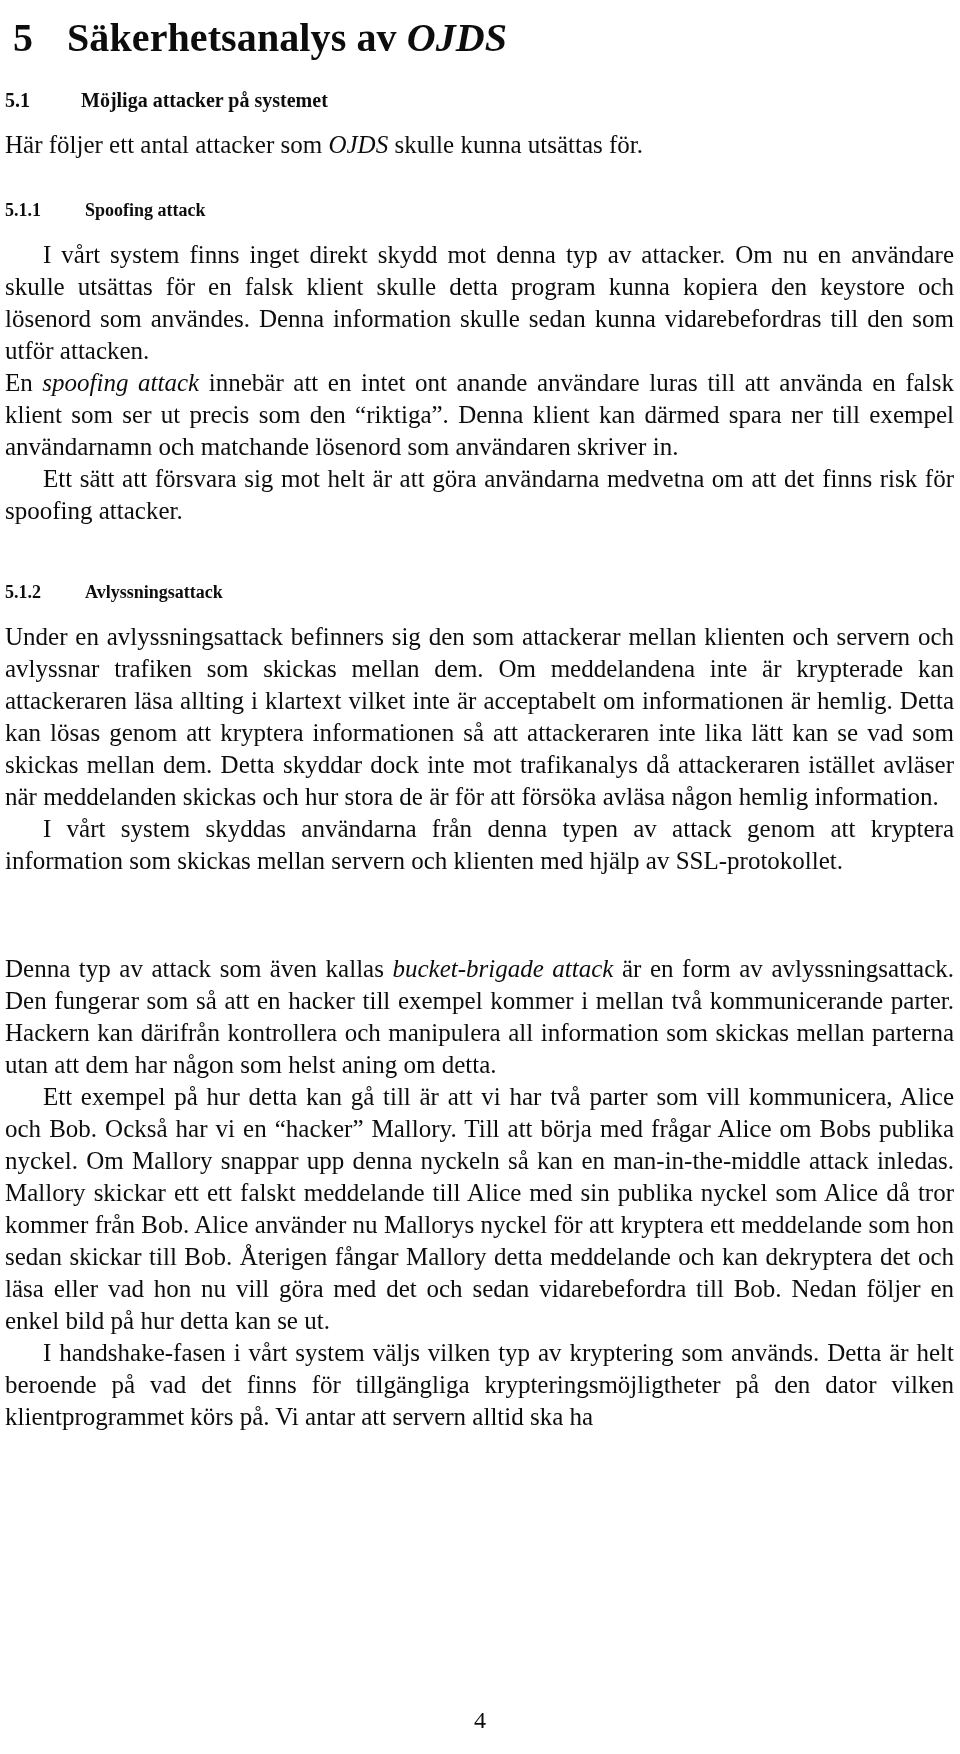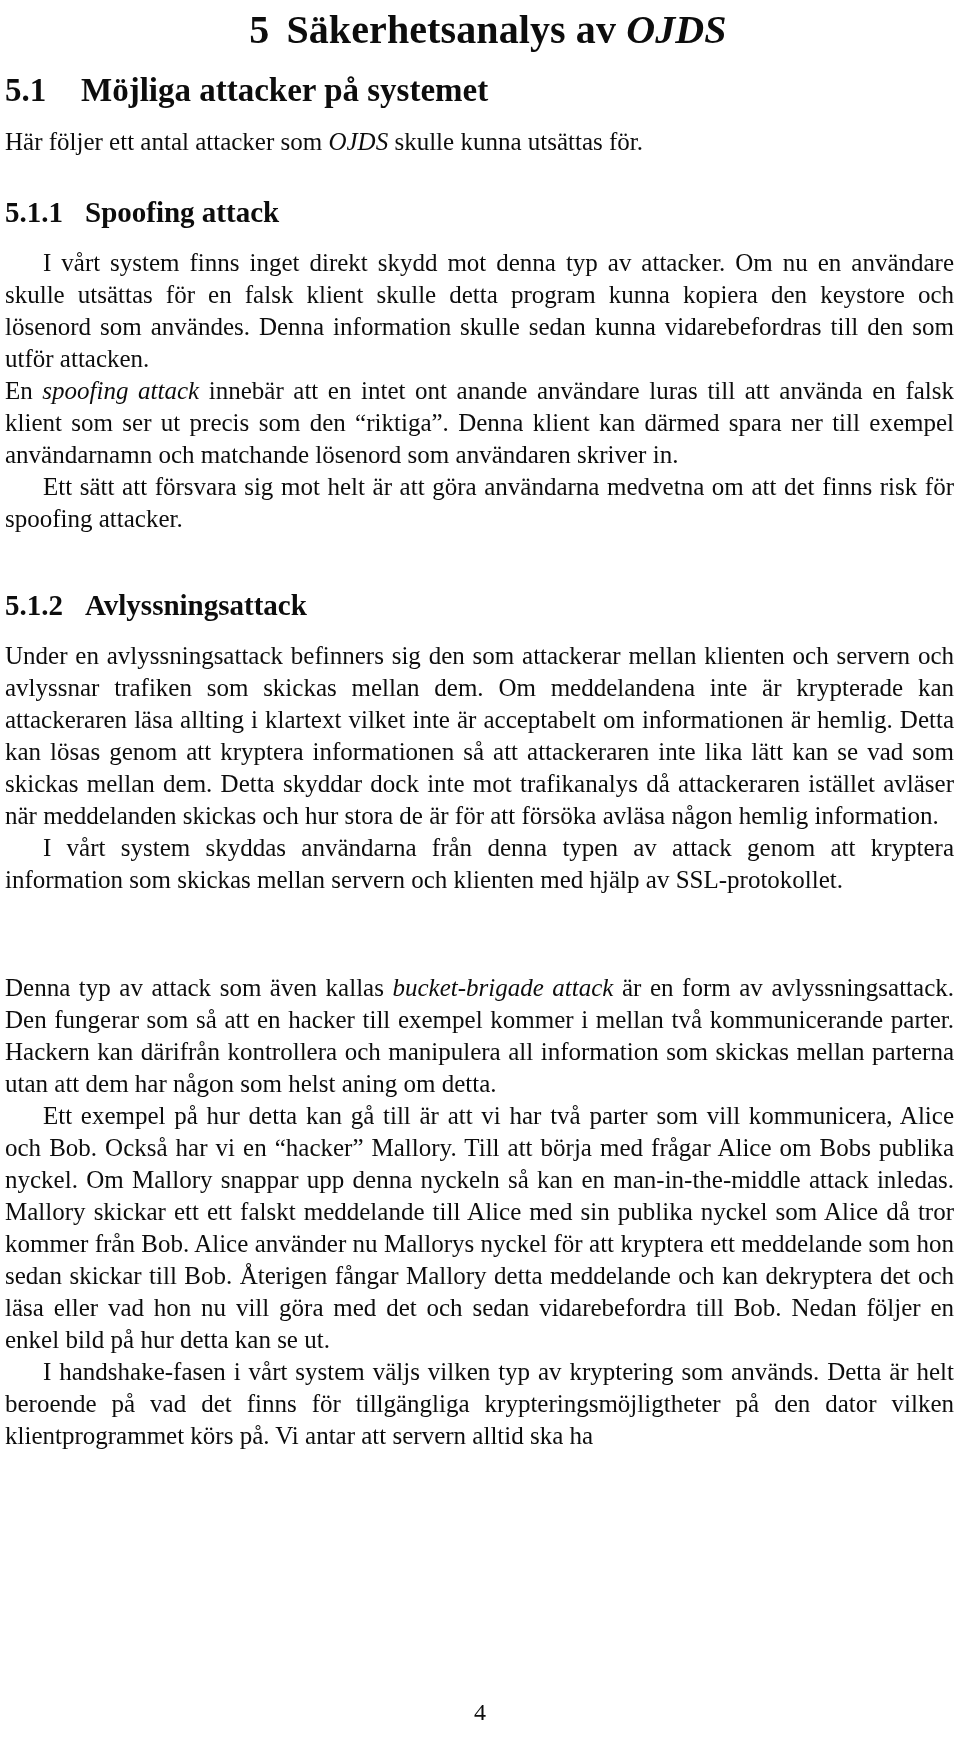--- a/index.html
+++ b/index.html
@@ -22,41 +22,40 @@
     height: 1754px;
     box-sizing: border-box;
     padding: 0 6px 0 5px;
   }
 
   
   h1.sec {
     font-size: 40px;
     font-weight: bold;
     line-height: 1.0;
-    margin: 0;
+    margin: 8px;
     padding: 10px 0 0 0;
     letter-spacing: 0.1px;
     white-space: nowrap;
-    text-align: center;
   }
   h1.sec .num { display: inline-block; min-width: 54px; }
   h1.sec .ttl-i { font-style: italic; }
 
   h2.sub {
-    font-size: 33px;
+    font-size: 20px;
     font-weight: bold;
     line-height: 1.0;
     margin: 0;
     padding: 24px 0 0 0;
     white-space: nowrap;
   }
   h2.sub .num { display: inline-block; min-width: 76px; }
 
   h3.subsub {
-    font-size: 29px;
+    font-size: 18px;
     font-weight: bold;
     line-height: 1.0;
     margin: 0;
     padding: 0;
     white-space: nowrap;
   }
   h3.subsub .num { display: inline-block; min-width: 80px; }
 
   
   p.body {

